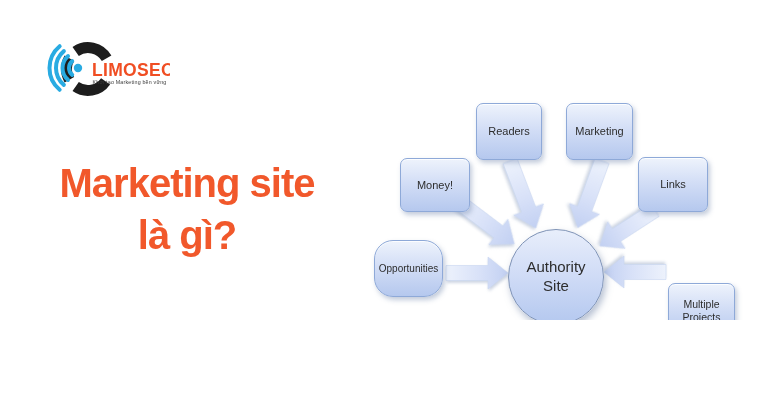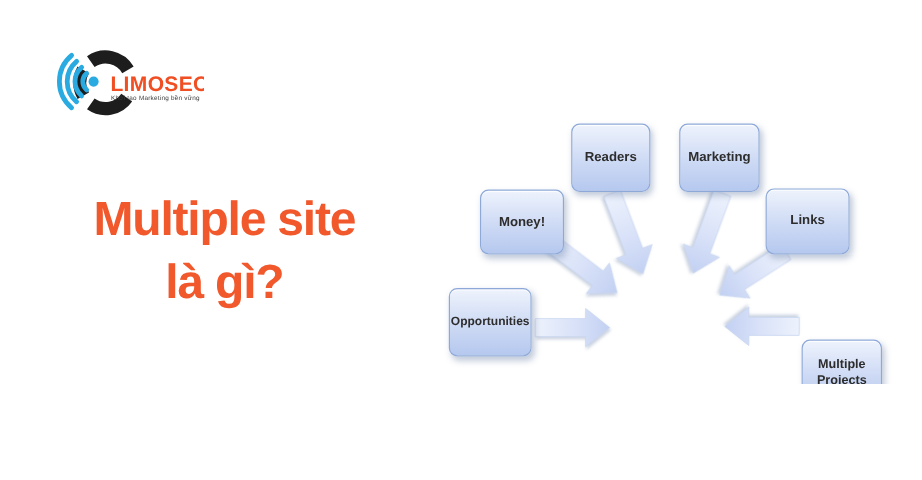--- a/index.html
+++ b/index.html
@@ -17,27 +17,27 @@
   }
   #title .line2{}
   
   #arrow-layer{position:absolute;left:0;top:0;width:768px;height:400px;z-index:1;pointer-events:none;}
   .arrow{filter:drop-shadow(1.5px 2px 1.5px rgba(125,145,180,0.40));stroke:#c9d6f1;stroke-width:0.6;}
   .node{
     position:absolute;z-index:2;display:flex;align-items:center;justify-content:center;
     text-align:center;border-radius:7px;border:1px solid #8ea9d8;
     background:linear-gradient(180deg,#eef3fc 0%,#d3def6 45%,#b5c8ee 100%);
     box-shadow:2px 3px 5px rgba(120,140,175,0.45), inset 0 1px 0 rgba(255,255,255,0.8);
-    color:#2d2d2d;font-size:11px;line-height:1.15;padding:2px;box-sizing:border-box;font-weight:bold;
+    color:#2d2d2d;font-size:11px;line-height:1.15;padding:2px;box-sizing:border-box;
   }
   #node-money{left:400px;top:158px;width:70px;height:54px;}
   #node-readers{left:476px;top:103px;width:66px;height:57px;}
   #node-references{left:566px;top:103px;width:67px;height:57px;}
   #node-links{left:638px;top:157px;width:70px;height:55px;}
-  #node-opportunities{left:374px;top:240px;width:69px;height:57px;font-size:10px;}
+  #node-opportunities{left:374px;top:240px;width:69px;height:57px;font-size:10px;border-radius:19px;}
   #node-multiple-projects{left:668px;top:243px;width:67px;height:55px;font-size:10.5px;margin-top:40px;}
   #center-circle{
     position:absolute;z-index:2;left:508px;top:229px;width:96px;height:96px;border-radius:50%;
     border:1.5px solid #7f93b6;box-sizing:border-box;
     background:linear-gradient(180deg,#e8eefb 0%,#cfdbf6 50%,#b4c8ef 100%);
     box-shadow:2px 4px 7px rgba(110,130,165,0.5);
     display:flex;flex-direction:column;align-items:center;justify-content:center;
     color:#2d2d2d;font-size:15px;line-height:1.25;text-align:center;
   }
 </style>
@@ -57,21 +57,21 @@
       <path d="M28.03,26.13 A15.5,15.5 0 0 0 28.03,49.87" fill="none" stroke="#29ABE2" stroke-width="4" stroke-linecap="round"></path>
       <path d="M23.85,21.15 A22,22 0 0 0 23.85,54.85" fill="none" stroke="#29ABE2" stroke-width="4" stroke-linecap="round"></path>
       <path d="M19.67,16.17 A28.5,28.5 0 0 0 19.67,59.83" fill="none" stroke="#29ABE2" stroke-width="4" stroke-linecap="round"></path>
       <circle cx="38" cy="38" r="4.2" fill="#29ABE2"></circle>
     </g>
     <text x="52" y="45.5" font-family="Liberation Sans, sans-serif" font-size="17.5" font-weight="bold" fill="#F04E23" letter-spacing="0.3">LIMOSEO</text>
     <text x="52.5" y="53.5" font-family="Liberation Sans, sans-serif" font-size="5.3" fill="#3a3a3a" letter-spacing="0.2">Khởi tạo Marketing bền vững</text>
   </svg>
 
   <div id="title">
-    <div class="line1">Multiple site</div>
+    <div class="line1">Marketing site</div>
     <div class="line2">là gì?</div>
   </div>
 
   <svg id="arrow-layer" viewBox="0 0 768 400">
     <defs>
       <linearGradient id="agrad" x1="0" y1="0" x2="1" y2="0">
         <stop offset="0" stop-color="#edf2fc"></stop>
         <stop offset="0.55" stop-color="#d8e1f8"></stop>
         <stop offset="1" stop-color="#c2d0f2"></stop>
       </linearGradient>
@@ -84,14 +84,18 @@
     <path class="arrow" fill="url(#agrad)" d="M0,-7.5 L46,-7.5 L46,-16 L66,0 L46,16 L46,7.5 L0,7.5 Z" transform="translate(655,210) rotate(147)"></path>
   </svg>
 
   <div class="node" id="node-money">Money!</div>
   <div class="node" id="node-readers">Readers</div>
   <div class="node" id="node-references">Marketing</div>
   <div class="node" id="node-links">Links</div>
   <div class="node" id="node-opportunities">Opportunities</div>
   <div class="node" id="node-multiple-projects">Multiple Projects</div>
 
+  <div id="center-circle">
+    <div>Authority</div>
+    <div>Site</div>
+  </div>
 
 </div>
 
 </body></html>

